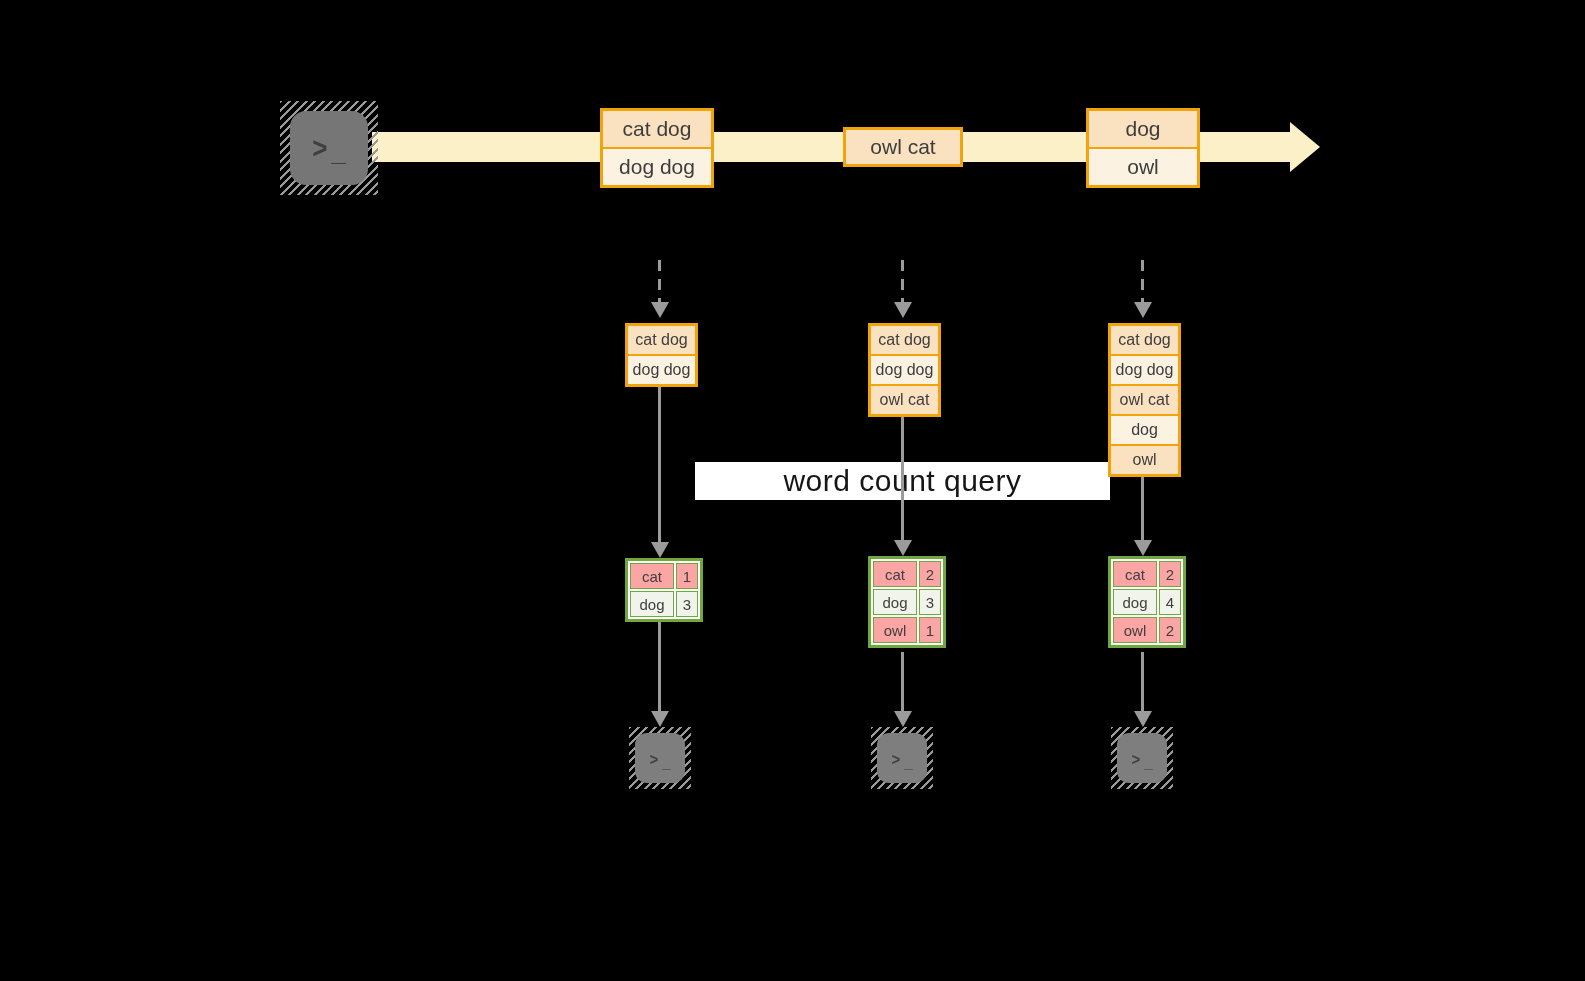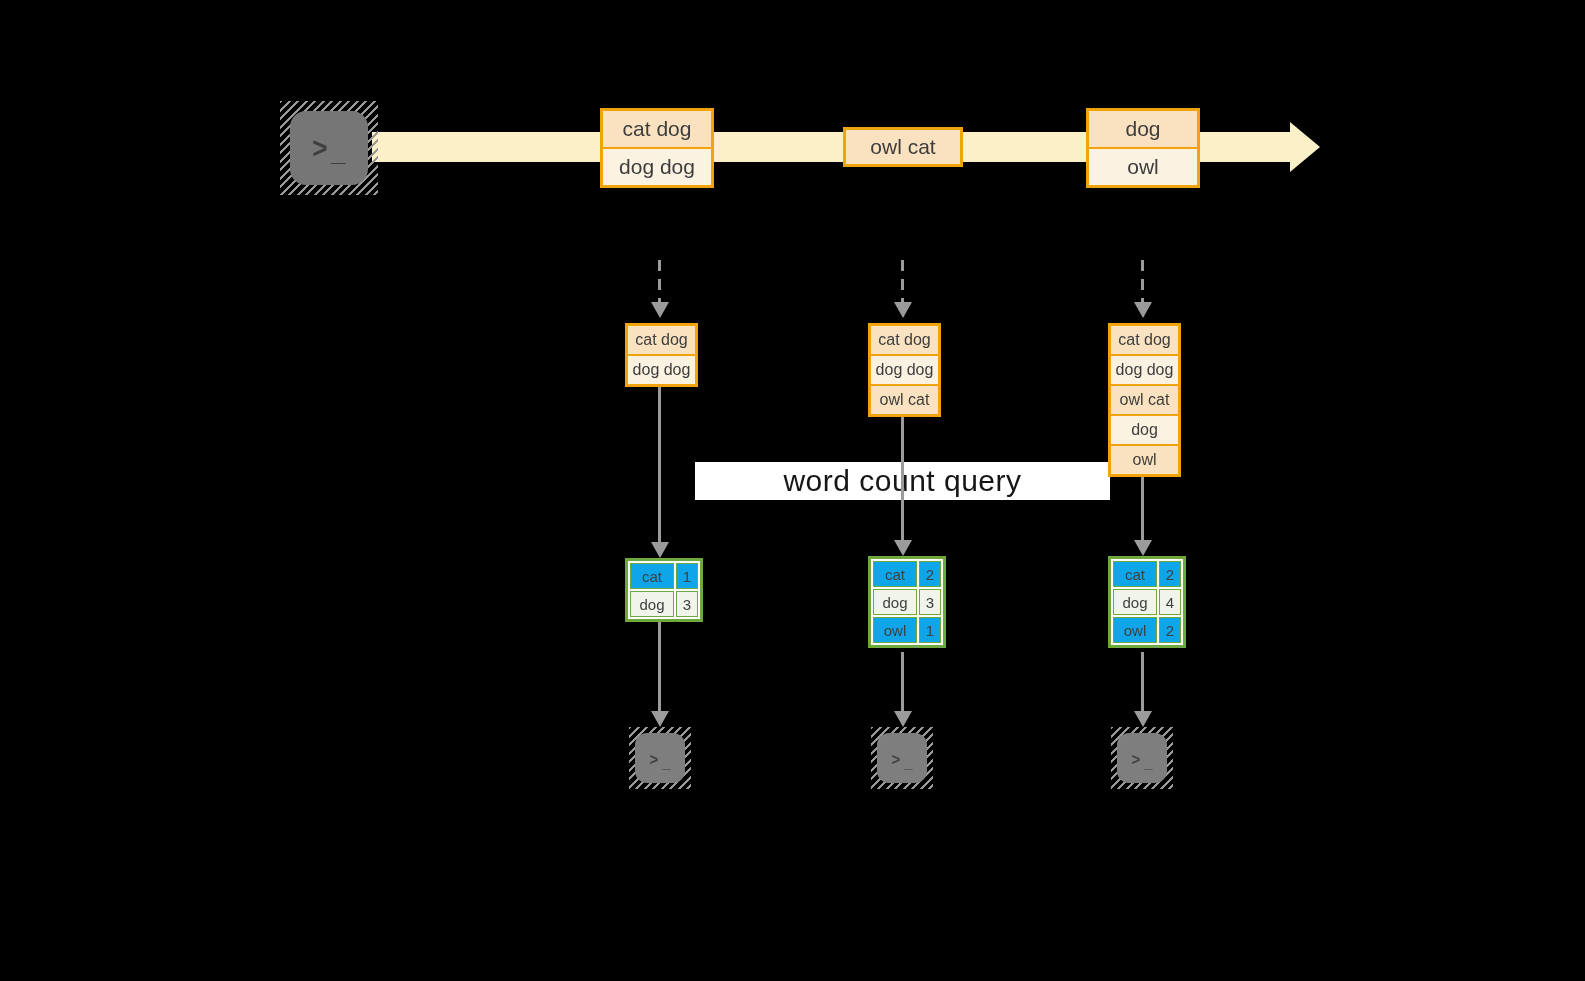--- a/index.html
+++ b/index.html
@@ -53,21 +53,21 @@
         border-left:9px solid transparent;border-right:9px solid transparent;
         border-top:16px solid #9B9B9B;}
 
   
   .counts{position:absolute;z-index:2;border-collapse:separate;border-spacing:2px;
         background:#ffffff;border:3px solid #6FA83C;}
   .counts td{border:1px solid #6FA83C;height:24px;text-align:center;vertical-align:middle;
         font-size:15px;color:#3f3f3f;padding:0;}
   .counts td.w{width:42px;}
   .counts td.c{width:20px;}
-  .counts tr.odd td{background:#0ea5e9;}
+  .counts tr.odd td{background:#fca5a5;}
   .counts tr.even td{background:#F0F4EA;}
   .t1{left:625px;top:558px;}
   .t2{left:868px;top:556px;}
   .t3{left:1108px;top:556px;}
 </style>
 </head>
 <body>
 
 <div id="canvas">
 

